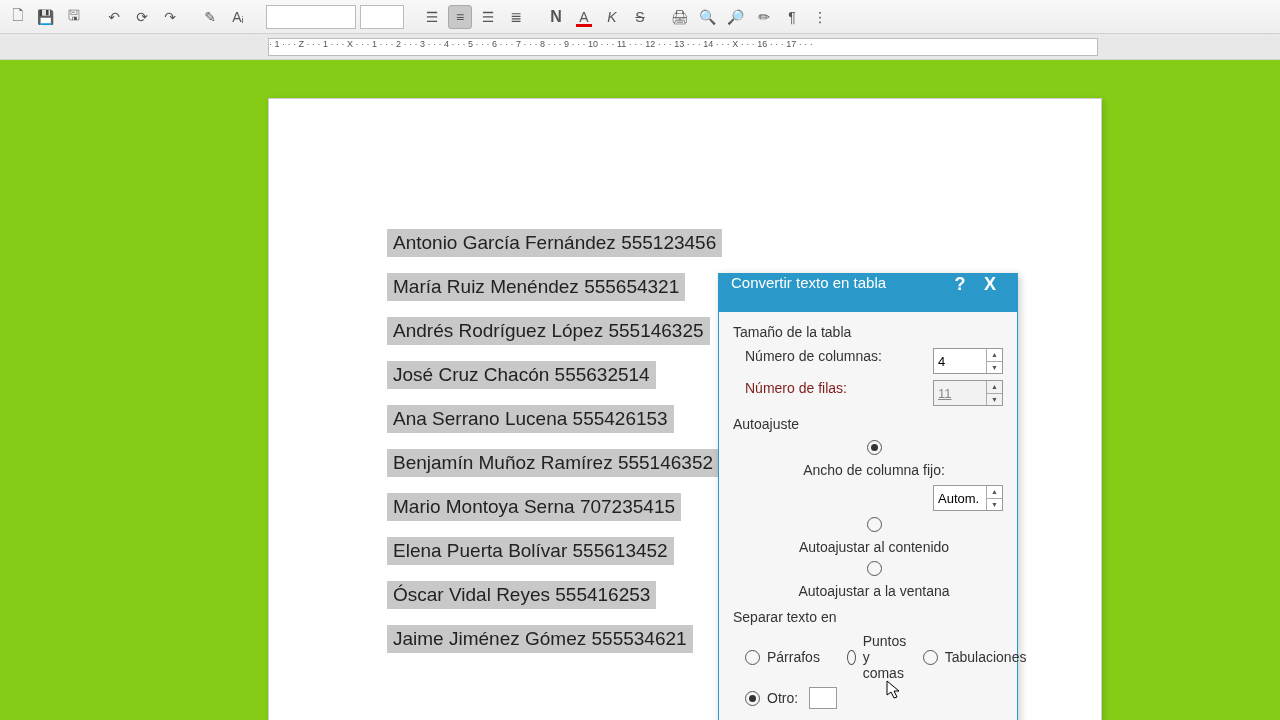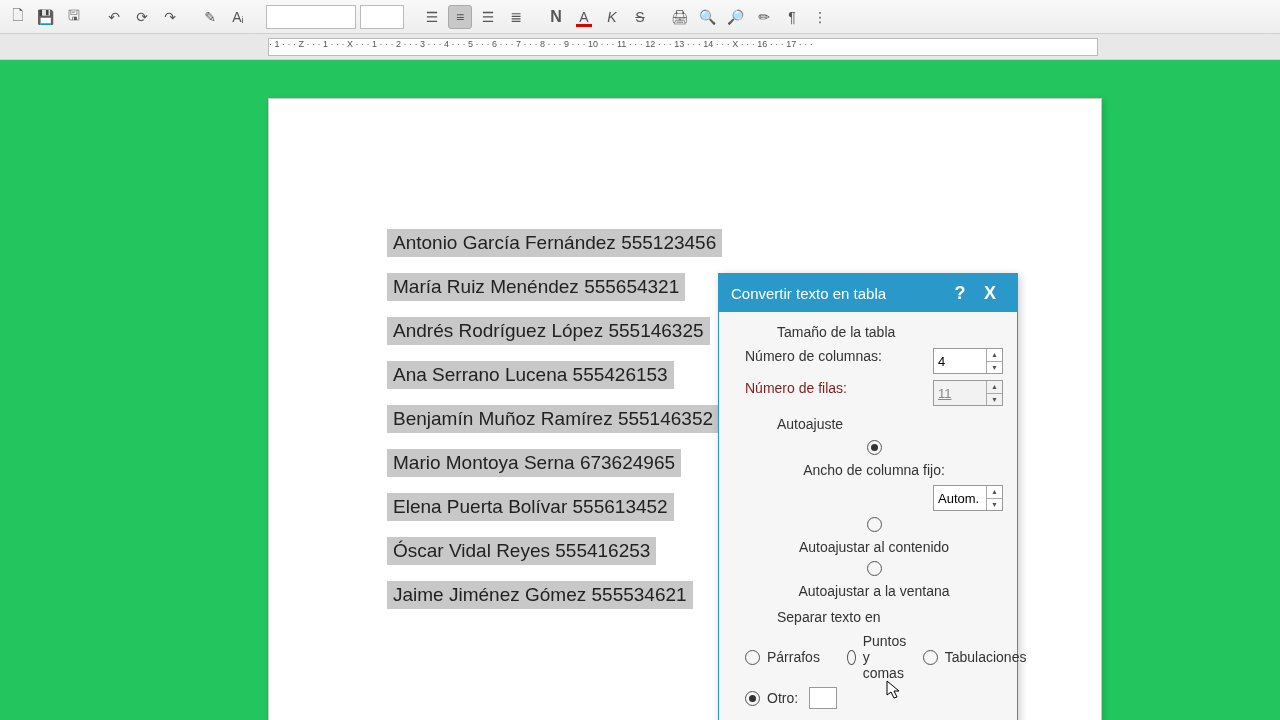--- a/index.html
+++ b/index.html
@@ -80,21 +80,21 @@
   height: 100%;
   white-space: nowrap;
   letter-spacing: 0;
 }
 .page-area {
   position: absolute;
   top: 60px;
   left: 0;
   width: 1280px;
   height: 660px;
-  background: #22c55e;
+  background: #84cc16;
 }
 .page {
   position: absolute;
   left: 268px;
   top: 38px;
   width: 834px;
   height: 900px;
   background: #fff;
   border: 1px solid #ccc;
   box-shadow: 2px 2px 6px rgba(0,0,0,0.15);
@@ -121,41 +121,39 @@
   background: #f6f6f6;
   border: 1px solid #2a98c8;
   box-shadow: 2px 2px 8px rgba(0,0,0,0.2);
 }
 .dlg-title {
   height: 38px;
   background: #2a98c8;
   color: #fff;
   font-size: 15px;
   display: flex;
-  align-items: center;
   padding: 0 12px;
 }
 .dlg-title-text { flex: 1; }
 .dlg-title-btn {
   width: 30px;
   text-align: center;
   font-size: 18px;
   font-weight: bold;
   cursor: pointer;
 }
 .dlg-body {
   padding: 12px 14px 14px 14px;
   font-size: 14px;
   color: #333;
 }
 .section-label {
   font-size: 14px;
   margin-bottom: 8px;
   color: #333;
-  margin-left: 44px;
 }
 .field-row {
   display: flex;
   align-items: flex-start;
   margin: 6px 0 6px 12px;
 }
 .field-label { flex: 1; font-size: 14px; }
 .field-label.disabled { color: #7f1d1d; }
 .spinner {
   width: 70px;
@@ -306,23 +304,24 @@
     <span class="ruler-content">· 1 · · · Z · · · 1 · · · X · · · 1 · · · 2 · · · 3 · · · 4 · · · 5 · · · 6 · · · 7 · · · 8 · · · 9 · · · 10 · · · 11 · · · 12 · · · 13 · · · 14 · · · X · · · 16 · · · 17 · · ·</span>
   </div>
 </div>
 
 <div class="page-area">
   <div class="page">
     <div class="doc-text">
       <span class="line-wrap"><span class="doc-line">Antonio García Fernández 555123456</span></span>
       <span class="line-wrap"><span class="doc-line">María Ruiz Menéndez 555654321</span></span>
       <span class="line-wrap"><span class="doc-line">Andrés Rodríguez López 555146325</span></span>
+      <span class="line-wrap"><span class="doc-line">José Cruz Chacón 555632514</span></span>
       <span class="line-wrap"><span class="doc-line">Ana Serrano Lucena 555426153</span></span>
       <span class="line-wrap"><span class="doc-line">Benjamín Muñoz Ramírez 555146352</span></span>
-      <span class="line-wrap"><span class="doc-line">Mario Montoya Serna 673624965</span></span>
+      <span class="line-wrap"><span class="doc-line">Mario Montoya Serna 707235415</span></span>
       <span class="line-wrap"><span class="doc-line">Elena Puerta Bolívar 555613452</span></span>
       <span class="line-wrap"><span class="doc-line">Óscar Vidal Reyes 555416253</span></span>
       <span class="line-wrap"><span class="doc-line">Jaime Jiménez Gómez 555534621</span></span>
     </div>
   </div>
 </div>
 
 <div class="dialog">
   <div class="dlg-title">
     <span class="dlg-title-text">Convertir texto en tabla</span>

